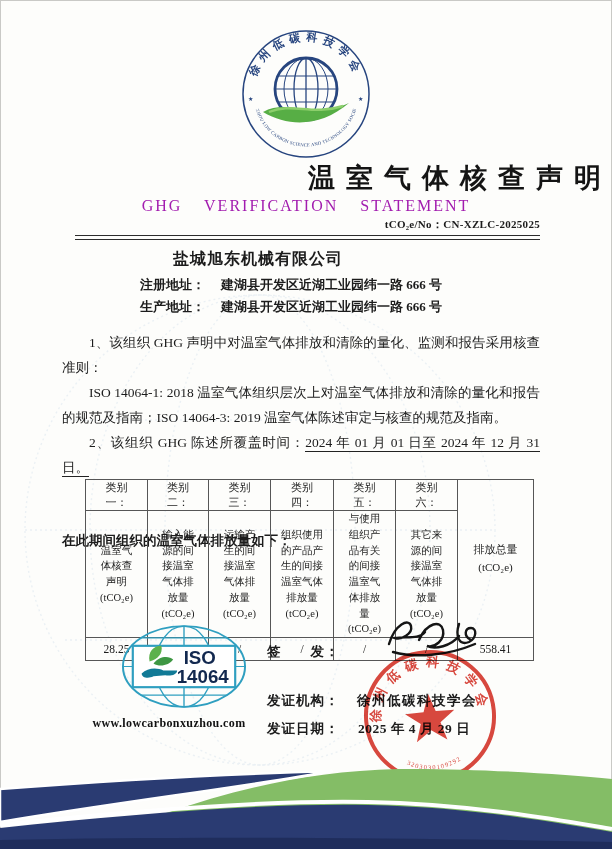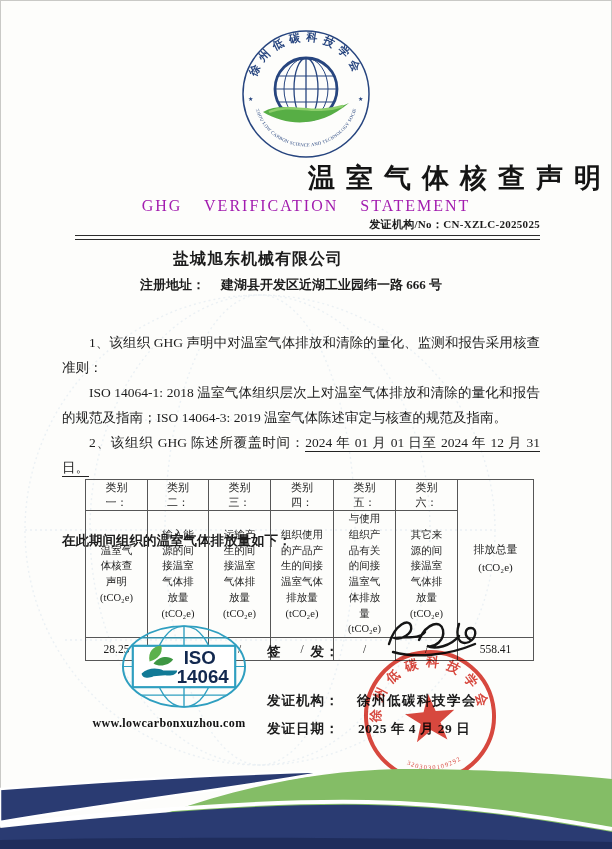--- a/index.html
+++ b/index.html
@@ -90,28 +90,31 @@
     </g>
     <g>
       <path d="M -43 18 C -18 4 8 26 43 9 C 16 32 -16 34 -43 18 Z" fill="#57ae45"></path>
       <path d="M -37 18 C -14 8 6 22 37 12" fill="none" stroke="#8ccf6b" stroke-width="2.4"></path>
     </g>
   </svg>
 
   <div class="abs title-cn">温室气体核查声明</div>
   <div class="abs title-en">GHG VERIFICATION STATEMENT</div>
   <div class="abs certno">
-    <span>发证机构/No：</span><span>CN-XZLC-2025025</span>
+    <span>tCO₂e/No：</span><span>CN-XZLC-2025025</span>
   </div>
   <div class="abs rule"></div>
 
   <div class="abs company">盐城旭东机械有限公司</div>
   <div class="abs addr">
     <div>
       <span class="lbl">注册地址：</span><span>建湖县开发区近湖工业园纬一路 666 号</span>
+    </div>
+    <div>
+      <span class="lbl">生产地址：</span><span>建湖县开发区近湖工业园纬一路 666 号</span>
     </div>
   </div>
 
   <div class="abs bodytext">
     <p>1、该组织 GHG 声明中对温室气体排放和清除的量化、监测和报告采用核查准则：</p>
     <p>ISO 14064-1: 2018 温室气体组织层次上对温室气体排放和清除的量化和报告的规范及指南；ISO 14064-3: 2019 温室气体陈述审定与核查的规范及指南。</p>
     <p><span>2、该组织 GHG 陈述所覆盖时间：</span><span class="u">2024 年 01 月 01 日至 2024 年 12 月 31 日。</span></p>
     <p class="noindent">在此期间组织的温室气体排放量如下：</p>
   </div>
 

